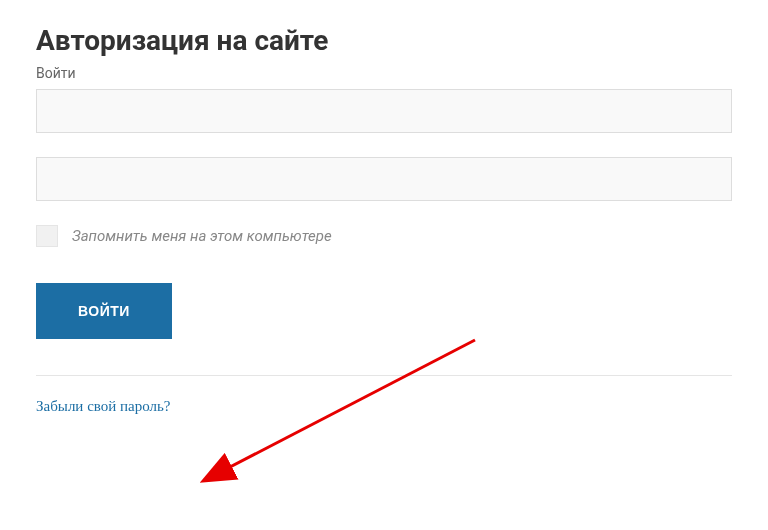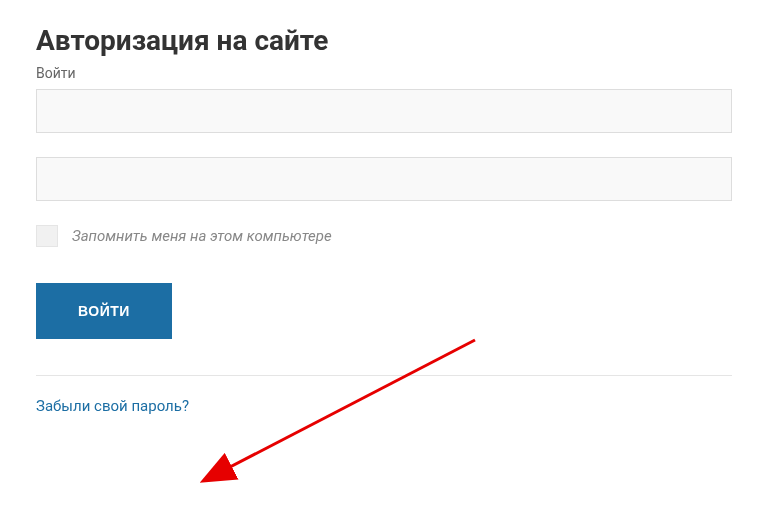--- a/index.html
+++ b/index.html
@@ -72,20 +72,21 @@
       border: none;
       border-top: 1px solid #e5e5e5;
       margin-top: 36px;
       margin-bottom: 20px;
     }
     .forgot-link {
       color: #1c6ea4;
       font-size: 15px;
       text-decoration: none;
       cursor: pointer;
+      font-family: Liberation Serif, serif;
     }
     .annotation-arrow {
       position: absolute;
       pointer-events: none;
     }
   </style>
 </head>
 <body>
 
 

